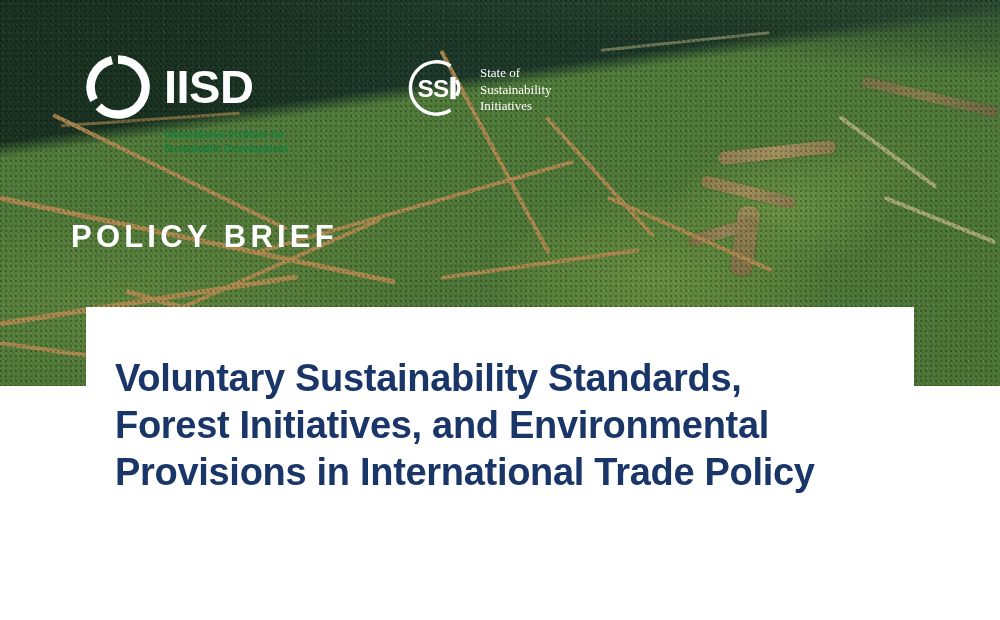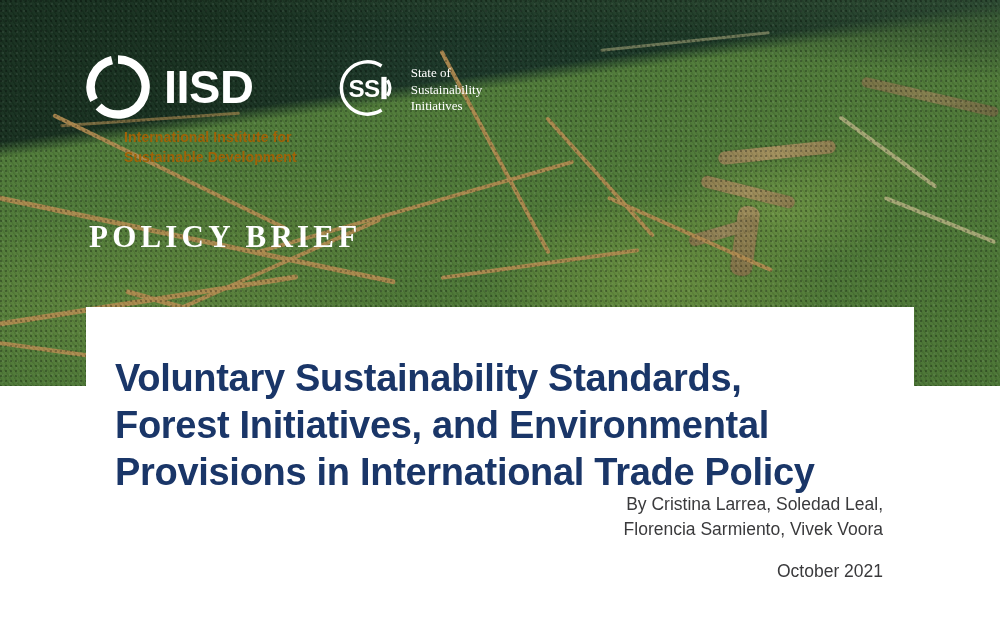--- a/index.html
+++ b/index.html
@@ -135,67 +135,67 @@
   .rd11 { left: 440px; top: 262px; width: 200px; height: 4px;  transform: rotate(-8deg); }
   .rd12 { left:  60px; top: 118px; width: 180px; height: 3px;  transform: rotate(-4deg); opacity:.6;}
 
   
   .logos {
     position: absolute;
     left: 86px;
     top: 55px;
     display: flex;
     align-items: flex-start;
-    gap: 40px;
+    gap: 118px;
     z-index: 5;
   }
   .iisd-lockup { display: flex; flex-direction: column; }
   .iisd-top { display: flex; align-items: center; gap: 14px; }
   .iisd-mark { width: 64px; height: 64px; flex: 0 0 64px; }
   .iisd-word {
     color: #ffffff;
     font-size: 47px;
     font-weight: 700;
     letter-spacing: -0.5px;
     line-height: 0.92;
     font-family: "Liberation Sans", sans-serif;
   }
   .iisd-tag {
-    color: #a16207;
-    font-size: 14px;
+    color: #15803d;
+    font-size: 10px;
     font-weight: 600;
     line-height: 1.42;
     letter-spacing: 0.1px;
     margin-top: 9px;
-    margin-left: 38px;
+    margin-left: 78px;
     white-space: pre-line;
   }
   .ssi-lockup { display: flex; align-items: center; gap: 12px; padding-top: 2px; }
   .ssi-mark { width: 62px; height: 62px; flex: 0 0 62px; }
   .ssi-word {
     color: #ffffff;
     font-family: "Liberation Serif", serif;
     font-size: 13px;
     line-height: 1.27;
     white-space: pre-line;
     padding-top: 4px;
   }
 
   
   .kicker {
     position: absolute;
-    left: 89px;
+    left: 71px;
     top: 221px;
     z-index: 5;
     color: #ffffff;
     font-size: 31px;
     font-weight: 700;
     letter-spacing: 4.2px;
     line-height: 1;
-    font-family: Liberation Serif, serif;
+    font-family: Liberation Sans, sans-serif;
   }
 
   
   .title-panel {
     position: absolute;
     left: 86px;
     top: 307px;
     width: 828px;
     height: 175px;
     background: #ffffff;
@@ -308,19 +308,14 @@
 
   </div>
 
   <div class="kicker">POLICY BRIEF</div>
 
   <div class="title-panel"></div>
   <h1 class="title">Voluntary Sustainability Standards,
 Forest Initiatives, and Environmental
 Provisions in International Trade Policy</h1>
 
-  <div class="byline-block">
-    <div class="byline">By Cristina Larrea, Soledad Leal,
-Florencia Sarmiento, Vivek Voora</div>
-    <div class="pubdate">October 2021</div>
-  </div>
 
 </div>
 
 </body></html>

